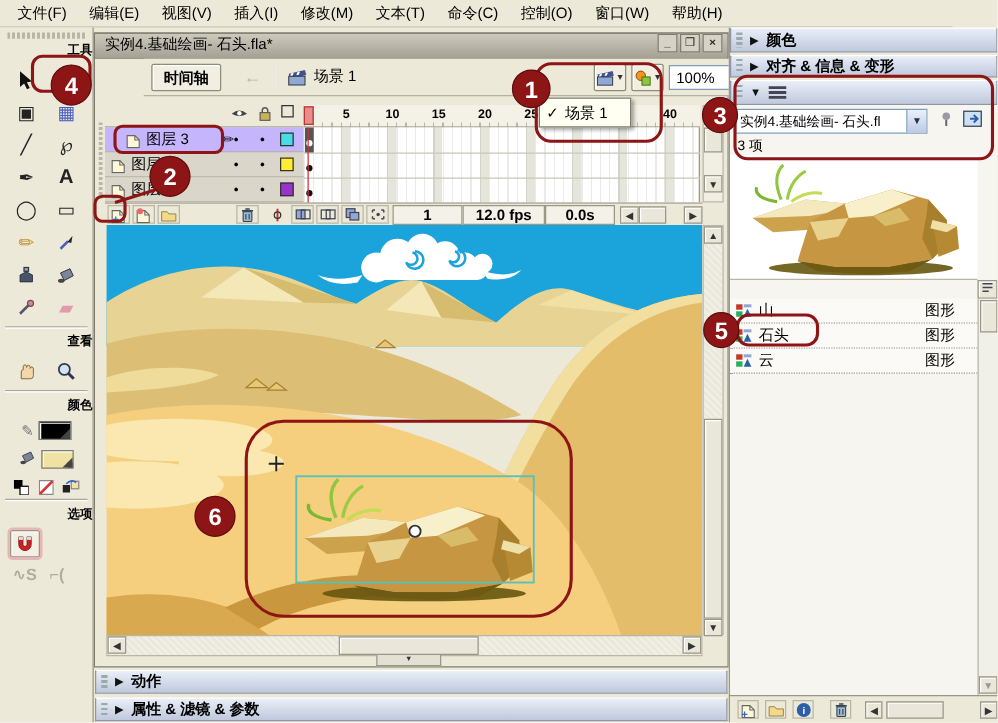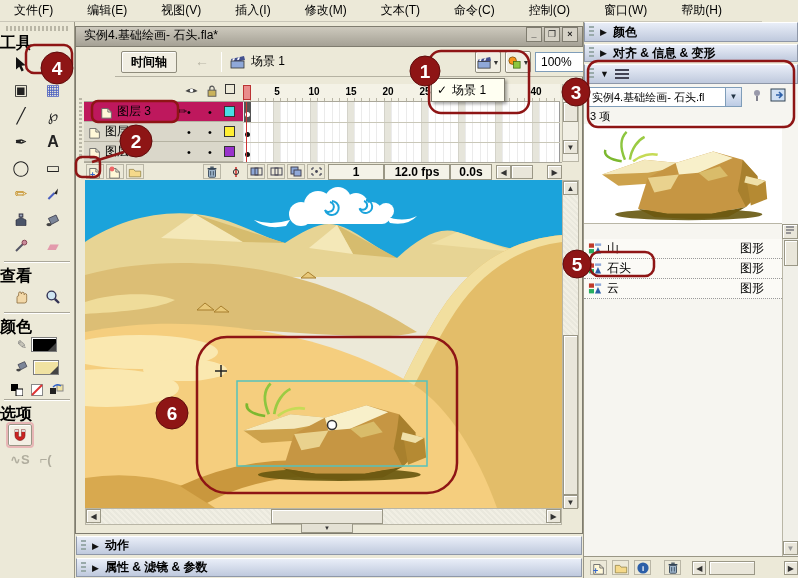--- a/index.html
+++ b/index.html
@@ -2,28 +2,28 @@
 <html><head>
 <meta charset="utf-8">
 <style>
   * { margin:0; padding:0; box-sizing:border-box; }
   html,body { width:798px; height:578px; }
   body { font-family:"Liberation Sans","DejaVu Sans",sans-serif; font-size:12px; color:#000; }
   #app { position:relative; width:798px; height:578px; background:#ECE9D8; overflow:hidden; }
   .abs { position:absolute; }
 
   
-  .menubar { left:0; top:0; width:762px; height:22px; background:#ECE9D8; border-bottom:1px solid #C9C6B8; display:flex; align-items:center; padding-left:6px; gap:18px; }
+  .menubar { left:0; top:0; width:762px; height:22px; background:#ECE9D8; border-bottom:1px solid #C9C6B8; display:flex; align-items:center; padding-left:6px; gap:2px; }
   .menu-item { padding:2px 8px; cursor:default; }
   .watermark { right:6px; top:7px; color:#ABABAB; font-size:11px; letter-spacing:1px; z-index:5; }
 
   
   .toolbox { left:0; top:22px; width:75px; height:556px; background:#ECE9D8; border-right:1px solid #9A9786; padding-top:4px; }
   .grip-h { height:5px; margin:0 6px 2px 6px; background:repeating-linear-gradient(90deg,#B9B6A6 0 2px,transparent 2px 4px); }
-  .tb-label { text-align:left; font-weight:bold; font-size:16px; height:16px; }
+  .tb-label { text-align:right; font-weight:bold; font-size:10px; height:16px; }
   .tool-grid { display:grid; grid-template-columns:26px 26px; justify-content:center; gap:1px 6px; margin-top:2px; }
   .tool { width:26px; height:25px; display:flex; align-items:center; justify-content:center; font-size:15px; color:#222; }
   .tb-div { border-top:1px solid #AAA79A; border-bottom:1px solid #FFF; margin:3px 4px; }
   .swatch-row { display:flex; align-items:center; justify-content:center; gap:4px; height:23px; }
   .swatch { width:26px; height:15px; border:1px solid #7d7d7d; box-shadow:1px 1px 0 #fff inset; position:relative; }
   .swatch i { position:absolute; right:0; bottom:0; border-left:4px solid transparent; border-top:4px solid transparent; border-right:4px solid #444; border-bottom:4px solid #444; width:0; height:0; }
   .mini-row { display:flex; justify-content:center; gap:5px; margin-top:4px; }
   .mini-btn { width:15px; height:13px; display:flex; align-items:center; justify-content:center; }
   .magnet-btn { width:24px; height:22px; margin:4px 0 0 8px; background:#F3EFE4; border:1px solid #9a9786; border-radius:2px; box-shadow:1px 1px 0 #fff inset; display:flex; align-items:center; justify-content:center; outline:2px solid #E8B6B6; }
   .opt-gray { display:flex; gap:10px; margin:6px 0 0 10px; color:#B0AD9E; font-size:13px; font-weight:bold; }
@@ -47,21 +47,21 @@
   .zoom-combo { width:66px; height:20px; background:#fff; border:1px solid #7F9DB9; display:flex; align-items:center; }
   .zoom-combo .v { flex:1; padding-left:5px; font-size:12px; }
   .combo-btn { width:16px; height:18px; background:linear-gradient(#EAF0FA,#BCCBE4); border-left:1px solid #7F9DB9; font-size:8px; text-align:center; line-height:17px; color:#234; }
 
   
   .tl-grip { left:76px; top:78px; width:8px; height:102px; background:repeating-linear-gradient(#B9B6A6 0 2px,transparent 2px 4px) center/3px 60% no-repeat; }
   .layer-panel { left:84px; top:78px; width:159px; height:84px; background:#ECE9D8; }
   .layer-hdr { height:24px; position:relative; border-bottom:1px solid #AAA79A; }
   .layer-hdr .ic { position:absolute; top:6px; }
   .layer-row { height:20px; display:flex; align-items:center; background:#DAD7CA; border-bottom:1px solid #B5B2A2; position:relative; padding-left:4px; gap:3px; }
-  .layer-row.sel { background:#be185d;padding-left:16px; }
+  .layer-row.sel { background:#c4b5fd;padding-left:16px; }
   .layer-row .nm { width:58px; font-size:12px; }
   .dotcol { position:absolute; font-size:11px; }
   .lswatch { position:absolute; left:140px; width:11px; height:11px; border:1px solid #333; }
   .tl-statusbar { left:84px; top:162px; width:478px; height:18px; background:#ECE9D8; border-top:1px solid #AAA79A; display:flex; align-items:center; }
   .sb-btn { width:18px; height:15px; margin-left:2px; display:flex; align-items:center; justify-content:center; font-size:10px; background:#ECE9D8; border:1px solid #B9B6A6; }
   .sb-box { height:16px; border:1px solid #9a9786; background:#F4F2E8; font-weight:bold; text-align:center; line-height:15px; }
 
   
   .ruler { left:243px; top:84px; width:317px; height:18px; background:#F4F2E6; border-bottom:1px solid #AAA79A; overflow:hidden;
            background-image:repeating-linear-gradient(90deg,#B9B6A6 0 1px,transparent 1px 7.4px); background-size:100% 4px; background-position:0 14px; background-repeat:no-repeat; }
@@ -487,21 +487,21 @@
         </svg>
       </span>
     <span class="sb-btn">
         <svg width="13" height="11">
           <path d="M2,2 h2 M2,2 v2 M11,2 h-2 M11,2 v2 M2,9 h2 M2,9 v-2 M11,9 h-2 M11,9 v-2" stroke="#445" stroke-width="1.2"></path>
           <circle cx="6.5" cy="5.5" r="1.4" fill="#445"></circle>
         </svg>
       </span>
     <span class="sb-box" style="width:56px;margin-left:3px">1</span>
     <span class="sb-box" style="width:66px">12.0 fps</span>
-    <span class="sb-box" style="width:42px">0.0s</span>
+    <span class="sb-box" style="width:56px">0.0s</span>
     <span class="arrowbox" style="margin-left:4px">◀</span>
     <span class="thumb" style="width:22px;height:14px"></span>
     <span class="arrowbox" style="margin-left:14px">▶</span>
   </div>
 
   <div class="abs stage">
     <svg width="477" height="328" viewBox="0 0 477 328">
       <rect x="0" y="0" width="477" height="97" fill="#1BA3DB"></rect>
 
       <path d="M0,97 L0,62 C30,42 70,30 110,34 C150,38 172,56 200,63 C220,50 236,41 252,45 C272,50 292,70 312,78 C332,60 352,46 372,52 C402,61 442,78 477,72 L477,97 Z" fill="#E7D494"></path>

